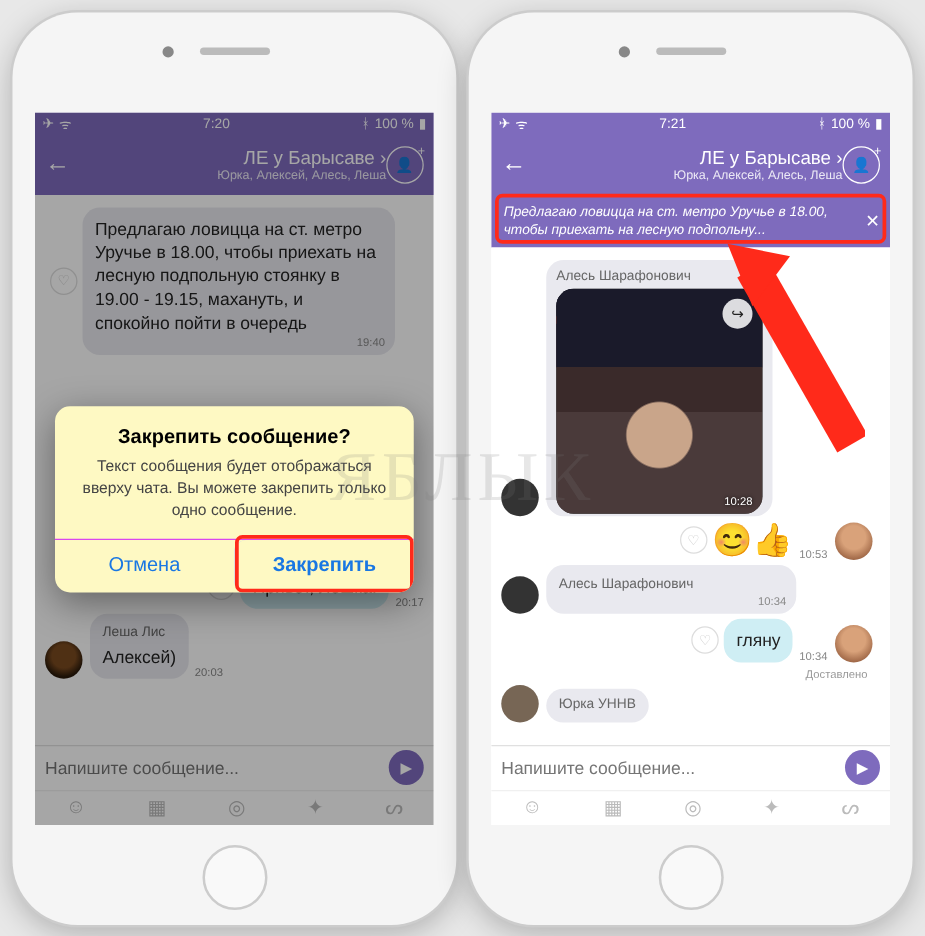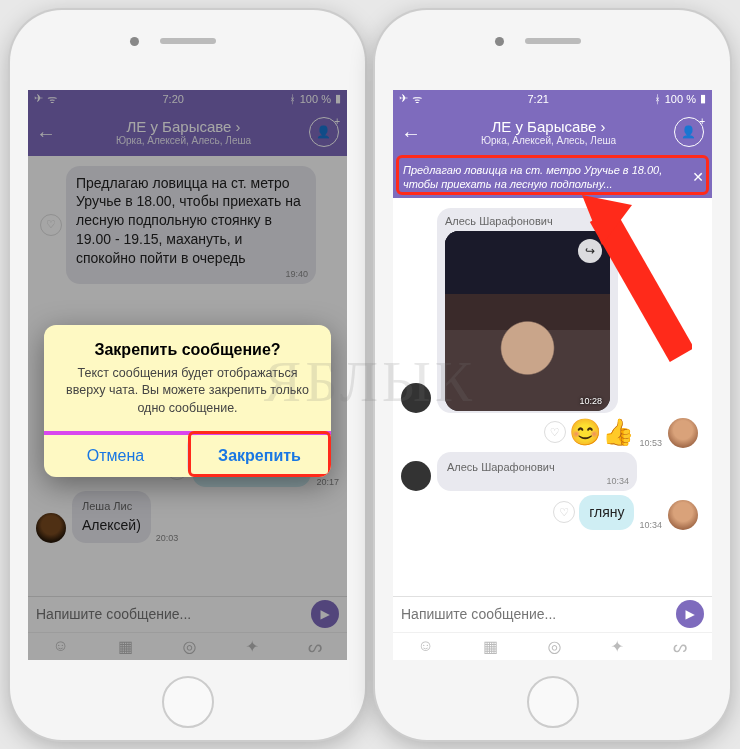--- a/index.html
+++ b/index.html
@@ -50,21 +50,21 @@
   }
   .sb-left, .sb-right { display: flex; align-items: center; gap: 4px; }
 
   
   .chat-header {
     height: 48px; background: #7e6bbd; color: #fff;
     display: flex; align-items: center; padding: 0 8px;
     position: relative;
   }
   .back-arrow { font-size: 20px; width: 22px; }
-  .title-block { flex: 1; text-align: center; }
+  .title-block { flex: 1; text-align: right; }
   .chat-title { font-size: 15px; }
   .chat-subtitle { font-size: 10px; opacity: .85; }
   .add-person {
     width: 30px; height: 30px; border-radius: 50%;
     border: 1.5px solid #fff; display: flex; align-items: center;
     justify-content: center; font-size: 14px; position: relative;
   }
   .add-person::before { content: "👤"; font-size: 12px; }
   .add-person::after { content: "+"; position: absolute; top:-2px; right:-2px; font-size:10px; }
 
@@ -173,21 +173,21 @@
   
   .alert {
     position: absolute; left: 16px; right: 16px; top: 235px;
     background: #fef9c3; border-radius: 12px; z-index: 10;
     box-shadow: 0 8px 30px rgba(0,0,0,.4);
     overflow: hidden;
   }
   .alert-body { padding: 16px 14px 14px; text-align: center; }
   .alert-title { font-size: 16px; font-weight: 600; margin-bottom: 6px; }
   .alert-text { font-size: 12.5px; color: #444; line-height: 1.4; }
-  .alert-buttons { display: flex; border-top: 4px solid #d946ef; }
+  .alert-buttons { display: flex; border-top: 1px solid #d946ef; }
   .alert-btn {
     flex: 1; padding: 12px 0; text-align: center;
     color: #1977e3; font-size: 16px;
   }
   .alert-btn + .alert-btn { border-left: 1px solid #ddd; font-weight: 600; border-radius: 10px; }
   .confirm-highlight {
     position: absolute; right: 0; bottom: 0; width: 50%; height: 46px;
     border: 3px solid #ff2a1a; border-radius: 6px; pointer-events: none;
   }
 
@@ -352,21 +352,28 @@
       </div>
 
       <div class="msg-row out">
         <div class="heart-reaction">♡</div>
         <div class="bubble out">
           <span>гляну</span>
         </div>
         <span class="time-out">10:34</span>
         <div class="avatar self"></div>
       </div>
-
+      <div class="delivered">Доставлено</div>
+
+      <div class="msg-row">
+        <div class="avatar" style="background:#765"></div>
+        <div class="bubble in" style="padding:5px 10px;">
+          <div class="sender">Юрка УННВ</div>
+        </div>
+      </div>
     </div>
 
     <div class="input-bar">
       <input class="msg-input" placeholder="Напишите сообщение..." style="">
       <div class="send-btn">▶</div>
     </div>
     <div class="icon-row">
       <span>☺</span>
       <span>▦</span>
       <span>◎</span>

